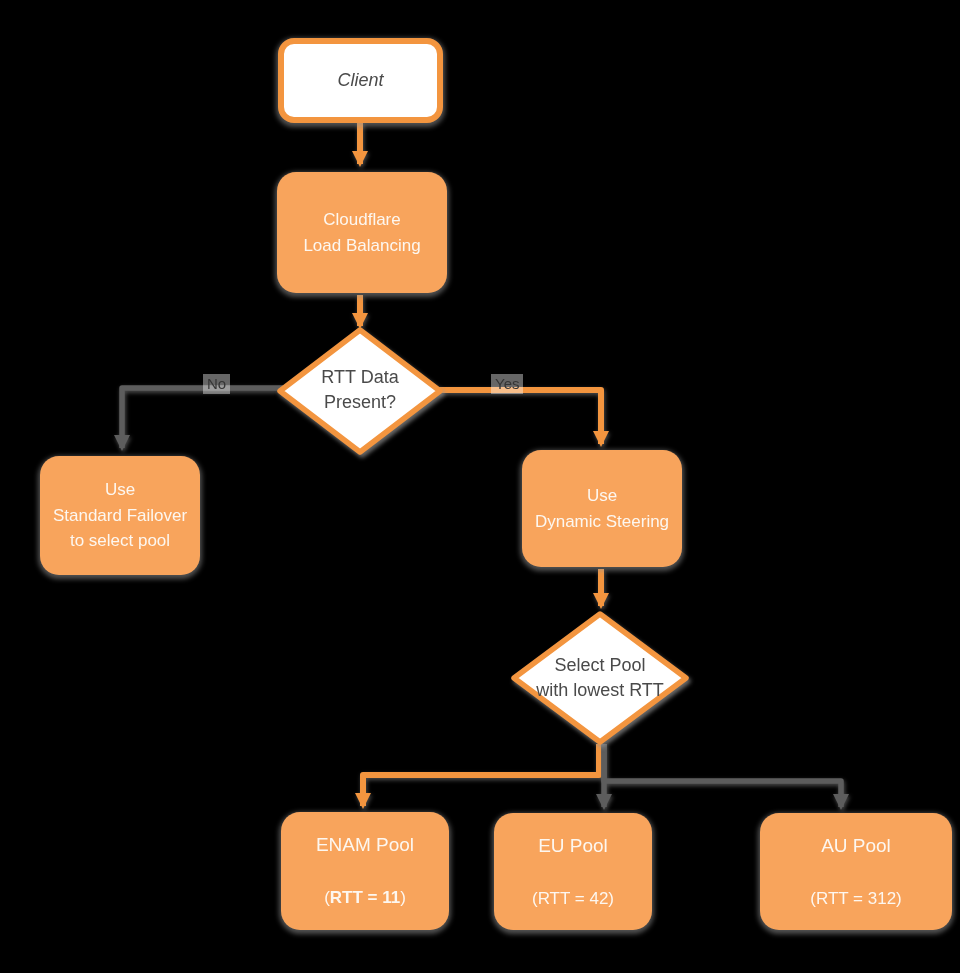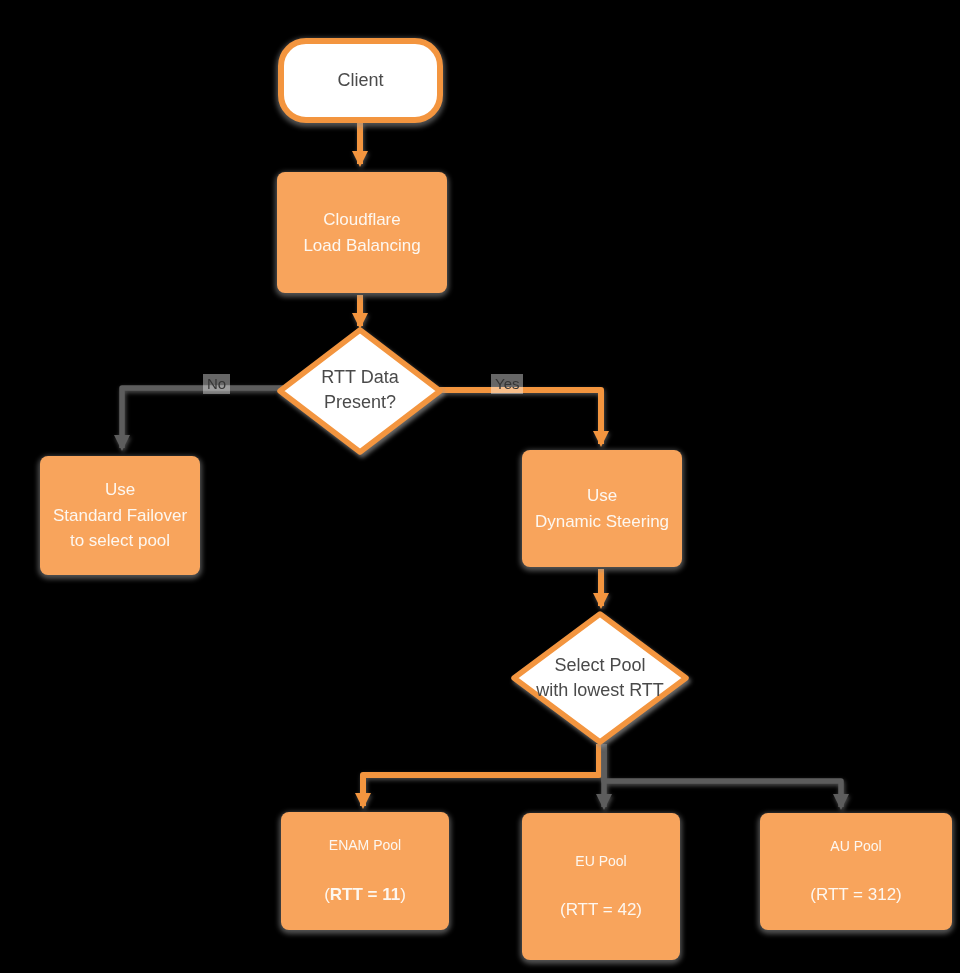--- a/index.html
+++ b/index.html
@@ -15,37 +15,38 @@
     font-family:"Liberation Sans","DejaVu Sans",sans-serif;
   }
   #edges{position:absolute;left:0;top:0;
     filter:drop-shadow(1px 2px 2px rgba(140,140,140,0.55));}
   .node{
     position:absolute;box-sizing:border-box;
     display:flex;align-items:center;justify-content:center;
     text-align:center;white-space:pre-line;
   }
   .box{
-    background:var(--orange-fill);border-radius:8px;
+    background:var(--orange-fill);border-radius:19px;
     color:var(--light-text);font-size:17px;line-height:1.5;
     box-shadow:0 2px 5px 2px rgba(150,150,150,0.55);
   }
   .stadium{
-    background:#fff;border:6px solid var(--orange-stroke);border-radius:28px;
+    background:#fff;border:6px solid var(--orange-stroke);border-radius:16px;
     color:var(--dark-text);font-size:18px;
     box-shadow:0 2px 5px 2px rgba(150,150,150,0.55);
+    font-style:italic;
   }
   .diamond-svg{position:absolute;overflow:visible;
     filter:drop-shadow(2px 3px 2px rgba(150,150,150,0.7));}
   .diamond-text{
     position:absolute;display:flex;align-items:center;justify-content:center;
     text-align:center;white-space:pre-line;color:var(--dark-text);
     font-size:18px;line-height:1.4;
   }
-  .pool-name{font-size:14px;line-height:1.5;}
+  .pool-name{font-size:19px;line-height:1.5;}
   .pool-rtt{font-size:17px;line-height:1.5;}
   .pool-rtt b{font-weight:bold;}
   .edge-label{
     position:absolute;background:rgba(255,255,255,0.40);
     color:#353535;font-size:15px;line-height:1.2;padding:1px 4px;
   }
 </style>
 </head>
 <body>
 
@@ -110,21 +111,21 @@
   <div class="diamond-text" style="left:515px;top:652px;width:170px;height:52px;">Select Pool
 with lowest RTT</div>
 
   <div class="node box" style="left:281px;top:812px;width:168px;height:118px;">
     <div>
       <div class="pool-name">ENAM Pool</div>
       <div class="pool-rtt"><span>(</span><b>RTT = 11</b><span>)</span></div>
     </div>
   </div>
 
-  <div class="node box" style="left:522px;top:813px;width:158px;height:147px;justify-content:center;">
+  <div class="node box" style="left:494px;top:813px;width:158px;height:117px;justify-content:center;">
     <div>
       <div class="pool-name">EU Pool</div>
       <div class="pool-rtt">(RTT = 42)</div>
     </div>
   </div>
 
   <div class="node box" style="left:760px;top:813px;width:192px;height:117px;">
     <div>
       <div class="pool-name">AU Pool</div>
       <div class="pool-rtt">(RTT = 312)</div>

